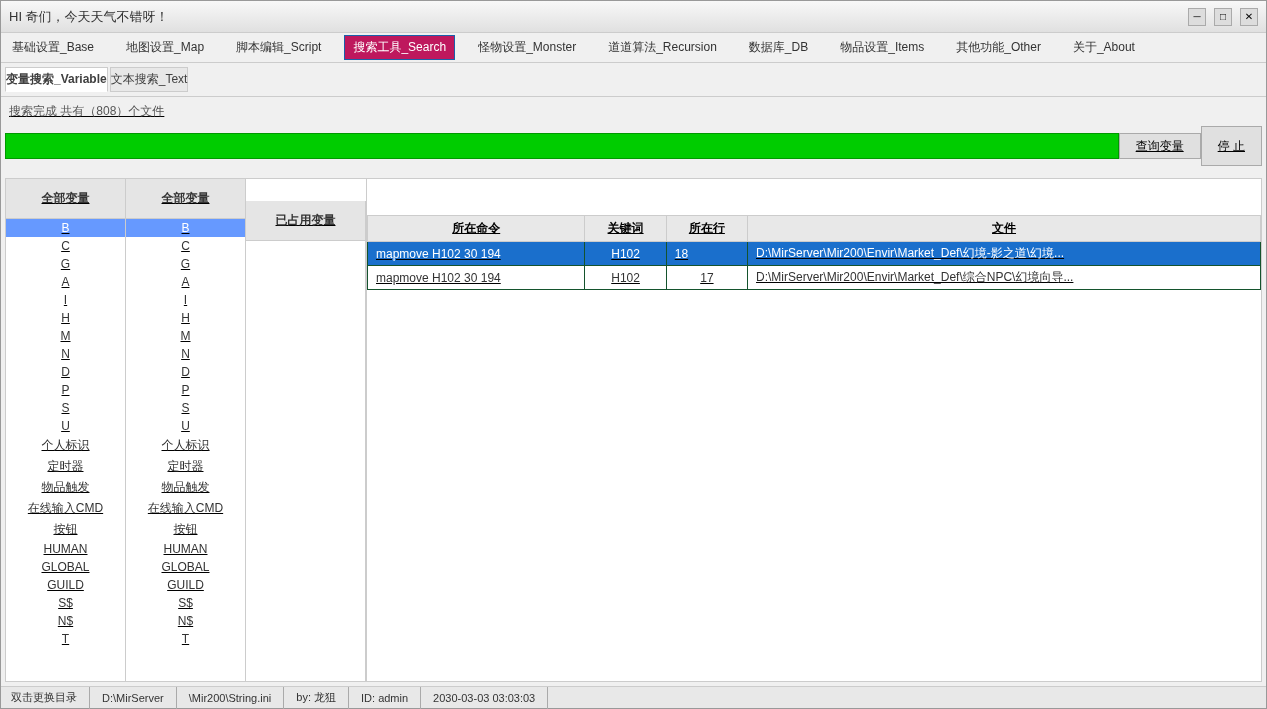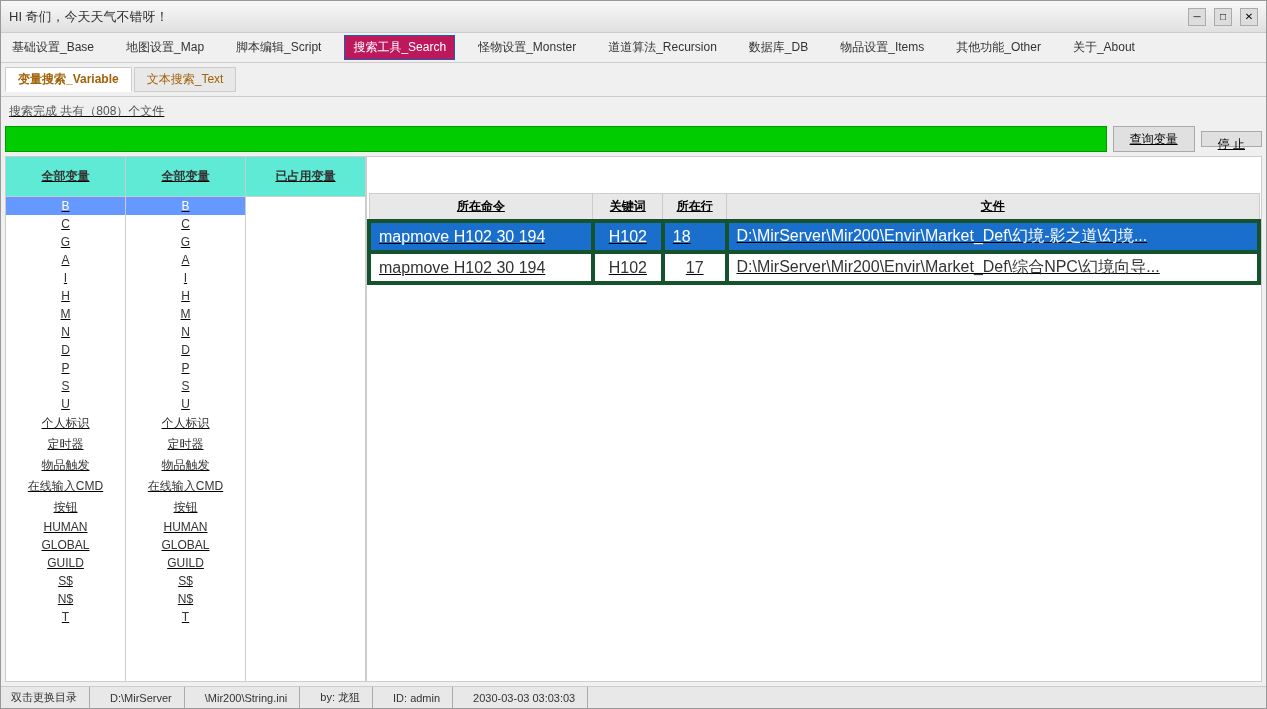--- a/index.html
+++ b/index.html
@@ -6,44 +6,44 @@
     body { background: #f0f0f0; width: 1267px; height: 709px; overflow: hidden; }
     .window { width: 1267px; height: 709px; background: #f0f0f0; border: 1px solid #999; display: flex; flex-direction: column; }
     .title-bar { background: linear-gradient(to bottom, #f8f8f8, #e0e0e0); height: 32px; display: flex; align-items: center; padding: 0 8px; border-bottom: 1px solid #ccc; justify-content: space-between; }
     .title-text { font-size: 13px; color: #333; }
     .title-controls { display: flex; gap: 8px; }
     .title-btn { width: 18px; height: 18px; background: #ddd; border: 1px solid #aaa; cursor: pointer; display: flex; align-items: center; justify-content: center; font-size: 10px; }
     .menu-bar { display: flex; flex-wrap: wrap; background: #f0f0f0; padding: 2px 2px; border-bottom: 1px solid #ccc; gap: 14px; }
     .menu-item { padding: 3px 8px; cursor: pointer; font-size: 12px; color: #333; border: 1px solid transparent; }
     .menu-item.active { background: #be185d; color: white; border: 1px solid #1a5faa; }
     .sub-bar { display: flex; padding: 4px 4px; background: #f0f0f0; border-bottom: 1px solid #ccc; gap: 2px; }
-    .sub-tab { padding: 3px 12px; cursor: pointer; font-size: 12px; border: 1px solid #ccc; background: #e8e8e8; color: #a16207; }
+    .sub-tab { padding: 3px 0; cursor: pointer; font-size: 12px; border: 1px solid #ccc; background: #e8e8e8; color: #404040; }
     .sub-tab.active { background: #fff; border-bottom: 1px solid #fff; font-weight: bold; }
     .content { flex: 1; display: flex; flex-direction: column; padding: 4px; overflow: hidden; text-decoration: underline; }
     .search-info { color: #555; margin-bottom: 4px; padding: 2px 4px; }
-    .search-bar { display: flex; align-items: center; margin-bottom: 4px; gap: 6px; }
+    .search-bar { display: flex; align-items: center; margin-bottom: 12px; }
     .search-input { flex: 1; height: 26px; background: #00cc00; border: 1px solid #009900; padding: 2px 4px; }
     .btn-query { padding: 4px 16px; background: #e0e0e0; border: 1px solid #aaa; cursor: pointer; font-size: 12px; height: 26px; }
-    .btn-stop { padding: 4px 16px; background: #e0e0e0; border: 1px solid #aaa; cursor: pointer; font-size: 12px; height: 16px; }
+    .btn-stop { padding: 4px 16px; background: #e0e0e0; border: 1px solid #aaa; cursor: pointer; font-size: 12px; height: 40px; }
     .main-area { display: flex; flex: 1; gap: 0; overflow: hidden; border: 1px solid #ccc; background: #fff; }
     .left-panel { display: flex; overflow: hidden; border-right: 1px solid #ccc; }
     .var-col { width: 120px; border-right: 1px solid #ccc; overflow-y: auto; background: #fff; }
     .var-col2 { width: 120px; border-right: 1px solid #ccc; overflow-y: auto; background: #fff; }
-    .var-col3 { width: 120px; border-right: 1px solid #ccc; overflow-y: auto; background: #fff; }
-    .col-header { background: #5eead4; text-align: center; padding: 11px 2px; font-weight: bold; border-bottom: 1px solid #ccc; color: #333; font-size: 12px; }
+    .var-col3 { width: 120px; border-right: 1px solid #ccc; overflow-y: auto; background: #fff; margin-top: 22px; }
+    .col-header { background: #e5e5e5; text-align: center; padding: 11px 2px; font-weight: bold; border-bottom: 1px solid #ccc; color: #333; font-size: 12px; }
     .col-item { text-align: center; padding: 2px 4px; cursor: pointer; color: #333; }
     .col-item.selected { background: #6699ff; color: white; }
     .right-panel { flex: 1; display: flex; flex-direction: column; overflow: hidden; }
     .result-table { width: 100%; border-collapse: collapse; }
     .result-table th { background: #e8e8e8; border: 1px solid #ccc; padding: 4px 8px; text-align: center; font-size: 12px; }
-    .result-table td { border: 4px solid #14532d; padding: 3px 8px; font-size: 16px; }
+    .result-table td { border: 1px solid #14532d; padding: 3px 8px; font-size: 12px; }
     .result-table tr.row-selected td { background: #1a6fcc; color: white; }
     .result-table tr.row-normal td { background: #fff; color: #333; }
     .table-wrapper { flex: 1; overflow-y: auto; margin-top: 36px; }
-    .status-bar { height: 22px; background: #e8e8e8; border-top: 1px solid #ccc; display: flex; align-items: center; padding: 10px 6px; gap: 8px; }
+    .status-bar { height: 22px; background: #e8e8e8; border-top: 1px solid #ccc; display: flex; align-items: center; padding: 10px 6px; gap: 0; }
     .status-item { padding: 0 12px; border-right: 1px solid #aaa; font-size: 11px; color: #333; height: 22px; display: flex; align-items: center; }
     .status-item:first-child { padding-left: 4px; }
   </style>
 </head>
 <body>
 
 <div class="window">
 
   <div class="title-bar">
     <div class="title-text">HI 奇们，今天天气不错呀！</div>

